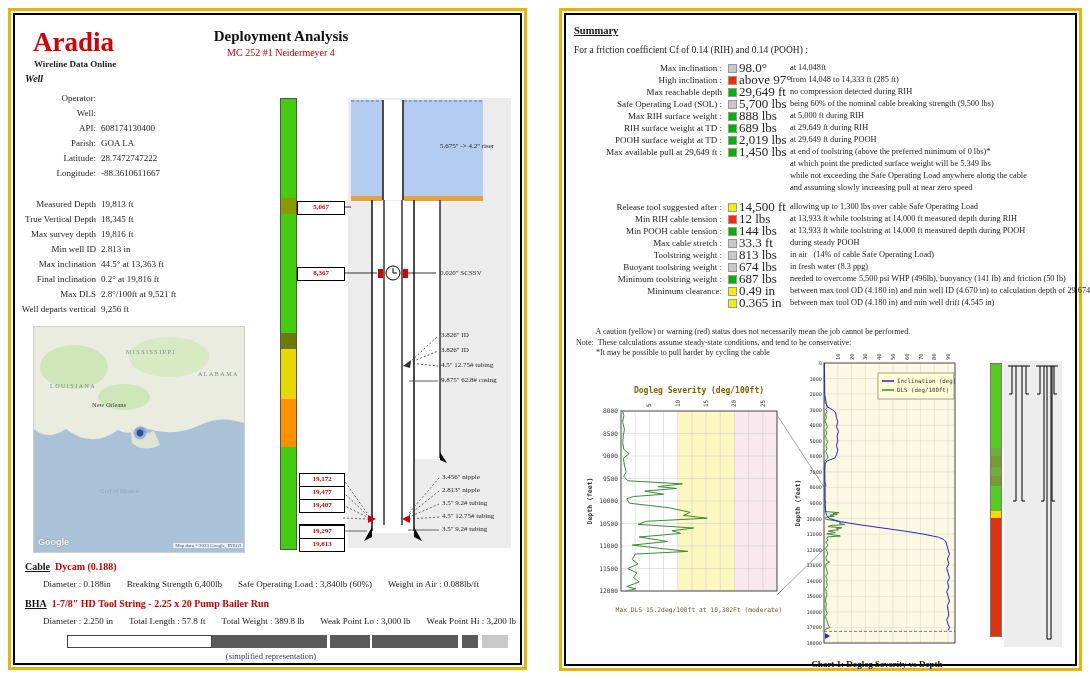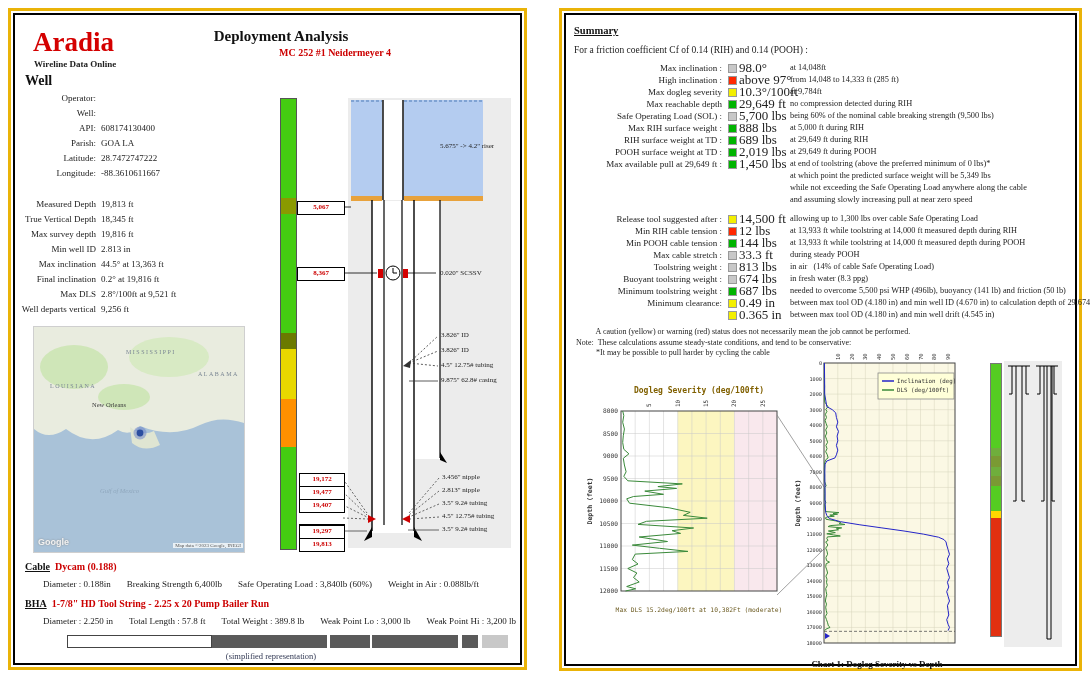--- a/index.html
+++ b/index.html
@@ -7,22 +7,22 @@
        font-family:"Liberation Serif",serif;overflow:hidden;}
   .page{position:absolute;background:#fff;border:3px solid #eab308;box-sizing:border-box;}
   .page-inner{position:absolute;inset:2px;border:2px solid #000;pointer-events:none;}
   #page1{left:8px;top:8px;width:519px;height:662px;}
   #page2{left:559px;top:8px;width:523px;height:663px;}
   .abs{position:absolute;}
   
   .logo-title{font-size:27px;font-weight:bold;color:#d40000;line-height:1;}
   .logo-sub{font-size:9px;font-weight:bold;color:#222;}
   .doc-title{font-size:15px;font-weight:bold;color:#111;text-align:center;}
-  .doc-sub{font-size:10px;font-weight:bold;color:#cc0000;text-align:right;}
-  .sec-head{font-size:14px;font-weight:bold;color:#111;}
+  .doc-sub{font-size:10px;font-weight:normal;color:#cc0000;text-align:center;}
+  .sec-head{font-size:10px;font-weight:bold;color:#111;font-style:italic;}
   .frow{display:flex;font-size:9px;color:#222;line-height:15px;}
   .flabel{width:85px;text-align:right;}
   .fvalue{margin-left:5px;white-space:pre;}
   .red-head{font-size:10px;font-weight:bold;}
   .red-head .u{text-decoration:underline;color:#111;}
   .red-head .rn{color:#cc0000;margin-left:5px;}
   .spec-line{font-size:9px;color:#222;white-space:nowrap;}
   .spec-line span{margin-right:16px;}
   .depth-box{position:absolute;border:1px solid #000;background:#fff;color:#cc0000;
              font-size:7px;font-weight:bold;text-align:center;line-height:11px;}
@@ -281,28 +281,20 @@
         <div class="desc">
           <div>at 14,048ft</div>
         </div>
       </div>
       <div class="srow">
         <div class="lab">High inclination :</div>
         <div class="sq" style="background: rgb(255, 40, 0);"></div>
         <div class="val">above 97°</div>
         <div class="desc">
           <div>from 14,048 to 14,333 ft (285 ft)</div>
-        </div>
-      </div>
-      <div class="srow">
-        <div class="lab">Max dogleg severity</div>
-        <div class="sq" style="background: rgb(243, 239, 0);"></div>
-        <div class="val">10.3°/100ft</div>
-        <div class="desc">
-          <div>at 9,784ft</div>
         </div>
       </div>
       <div class="srow">
         <div class="lab">Max reachable depth</div>
         <div class="sq" style="background: rgb(0, 180, 0);"></div>
         <div class="val">29,649 ft</div>
         <div class="desc">
           <div>no compression detected during RIH</div>
         </div>
       </div>

